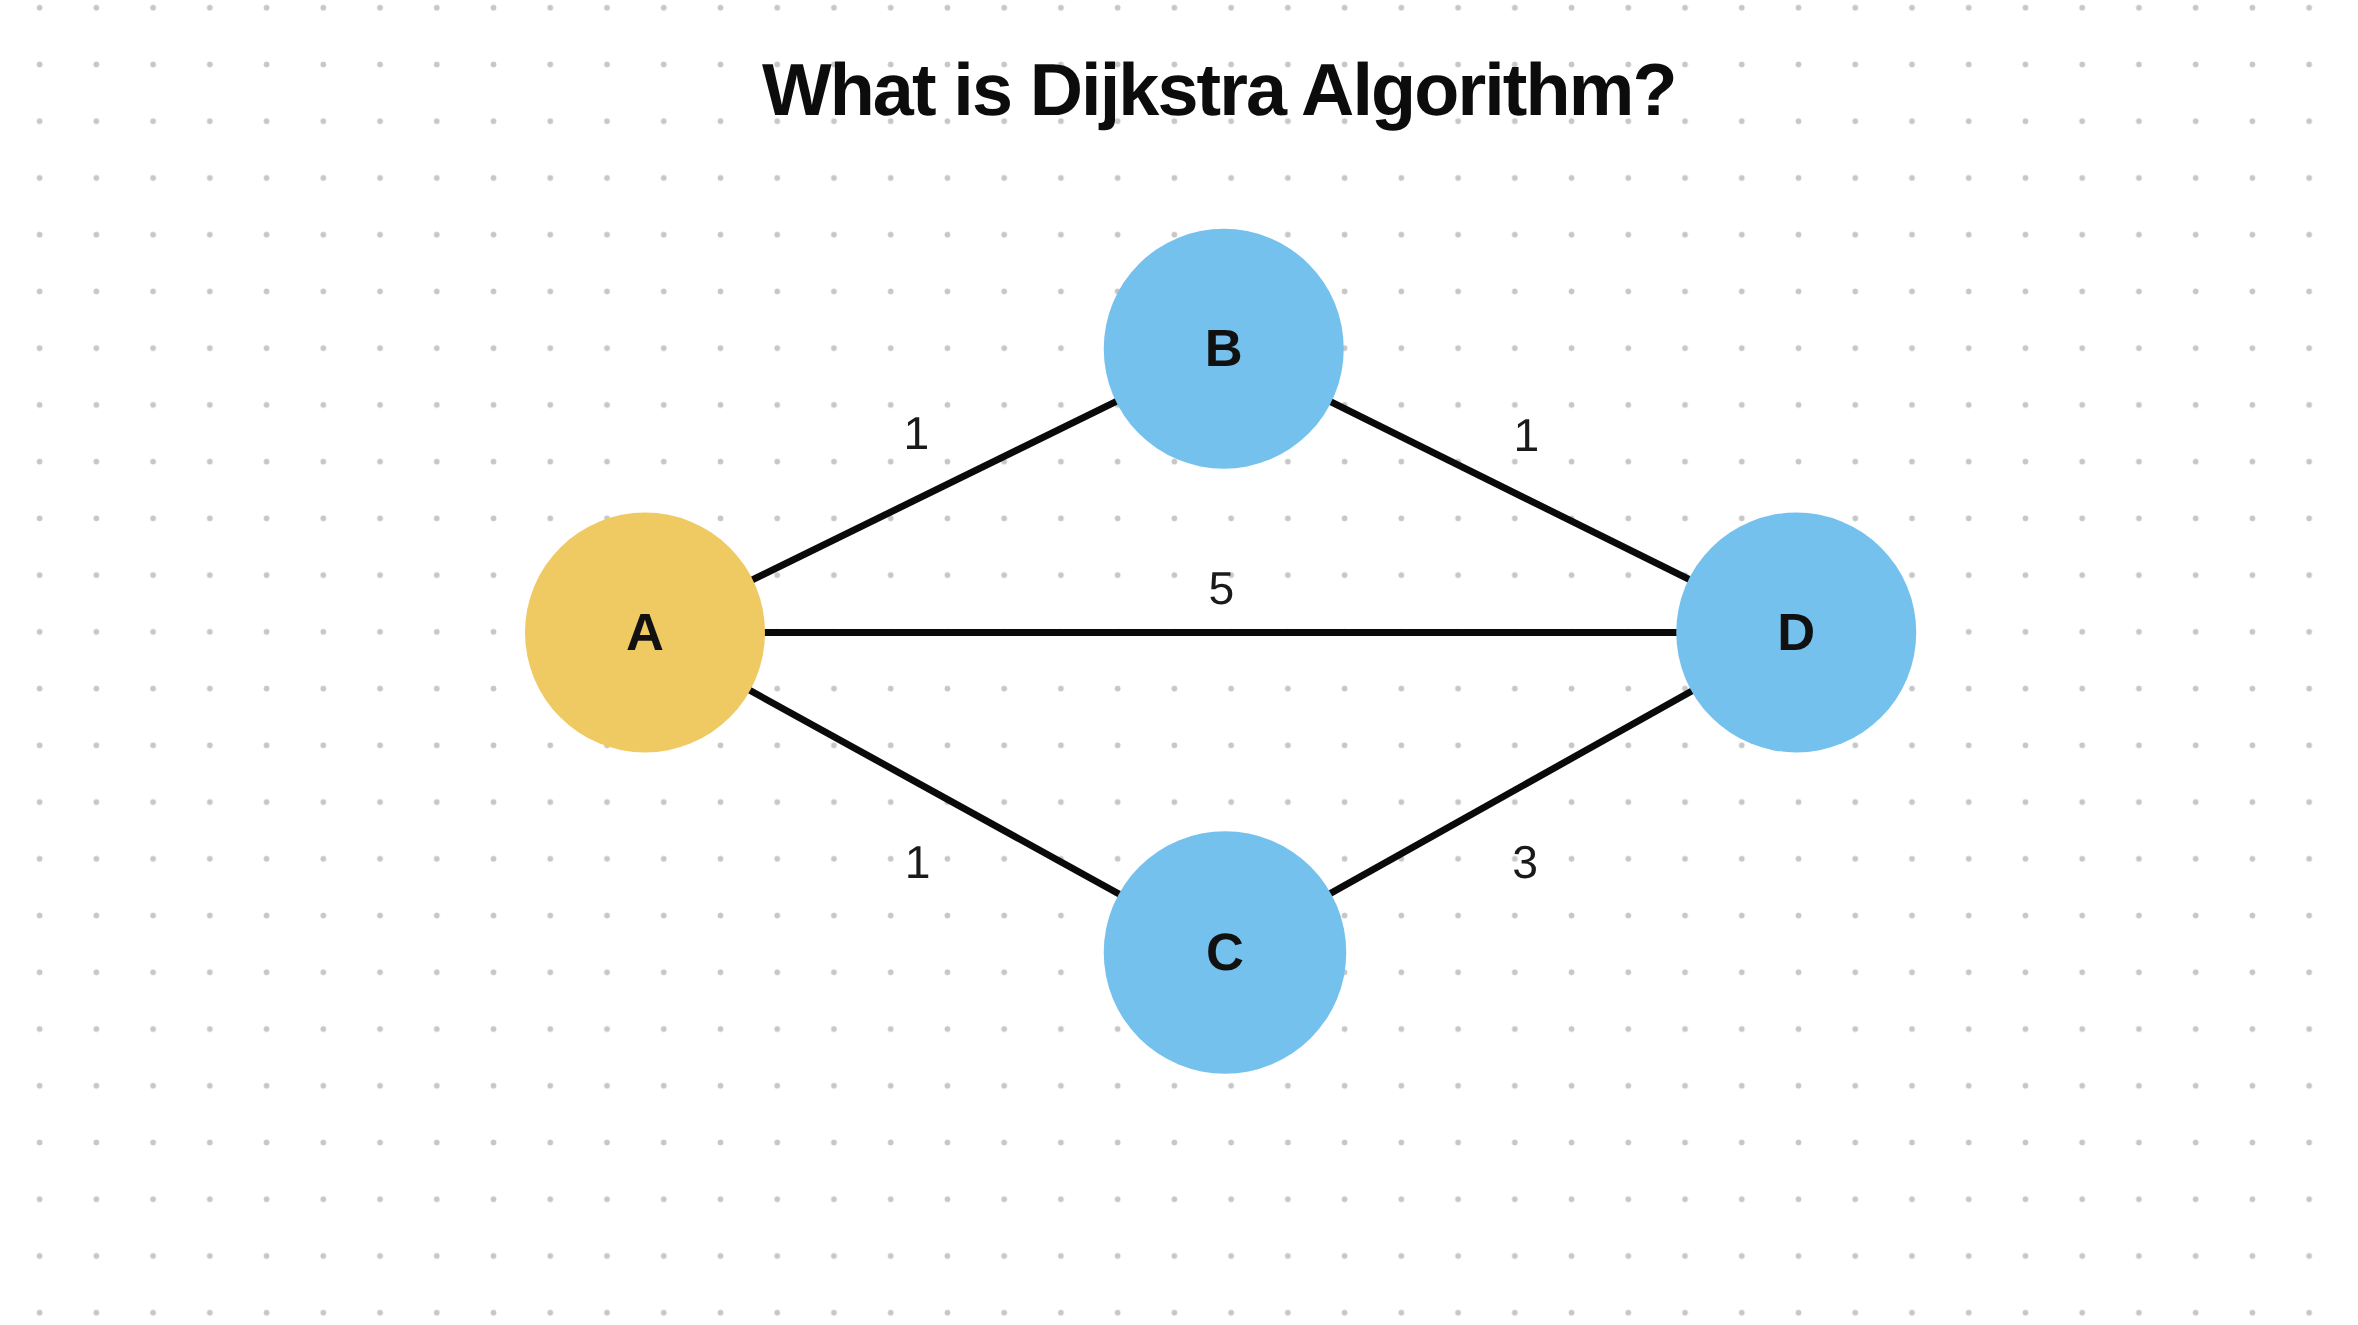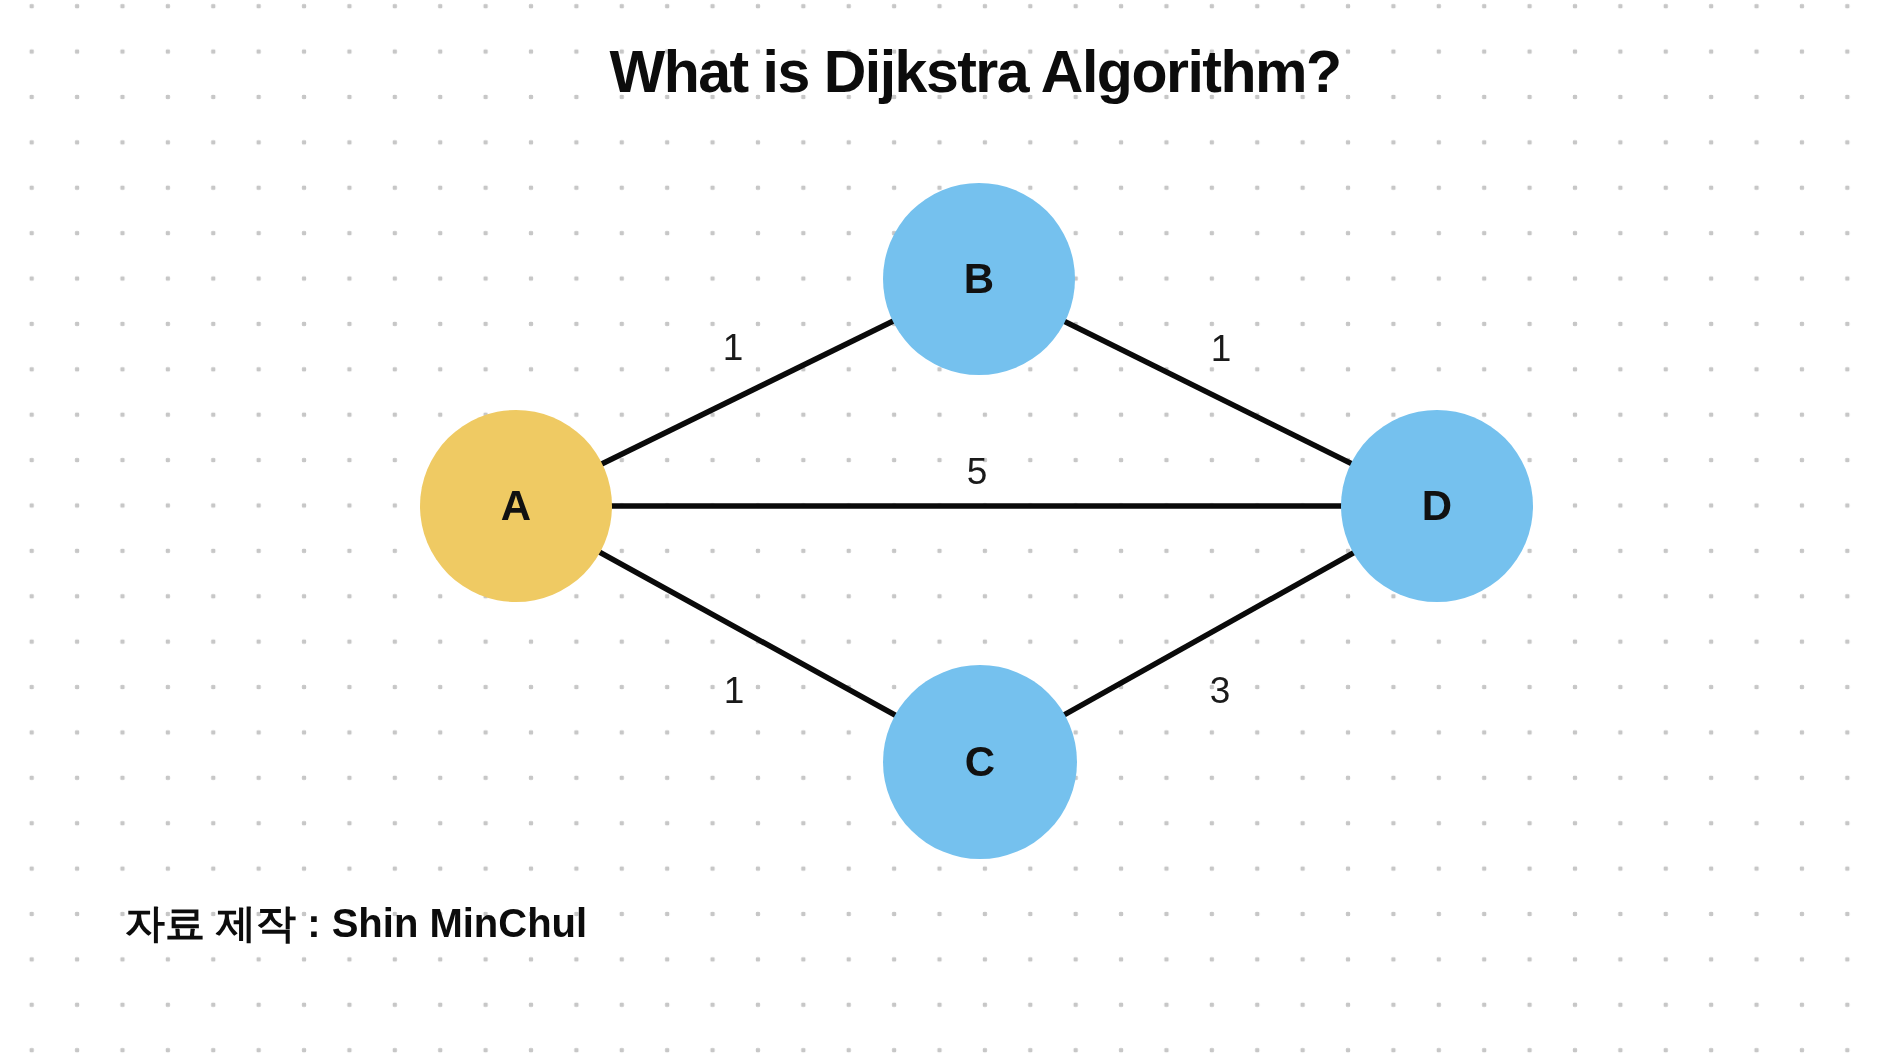--- a/index.html
+++ b/index.html
@@ -111,15 +111,14 @@
         </div>
         <div class="node" style="left: 883px; top: 665px; width: 194px; height: 194px; background: rgb(117, 193, 238);">
           <span>C</span>
         </div>
         <div class="node" style="left: 1341px; top: 410px; width: 192px; height: 192px; background: rgb(117, 193, 238);">
           <span>D</span>
         </div>
       </div>
   </div>
 
-  <div class="credit-text">자료 제작 : Shin MinChul</div>
 
 </div>
 
 </body></html>

